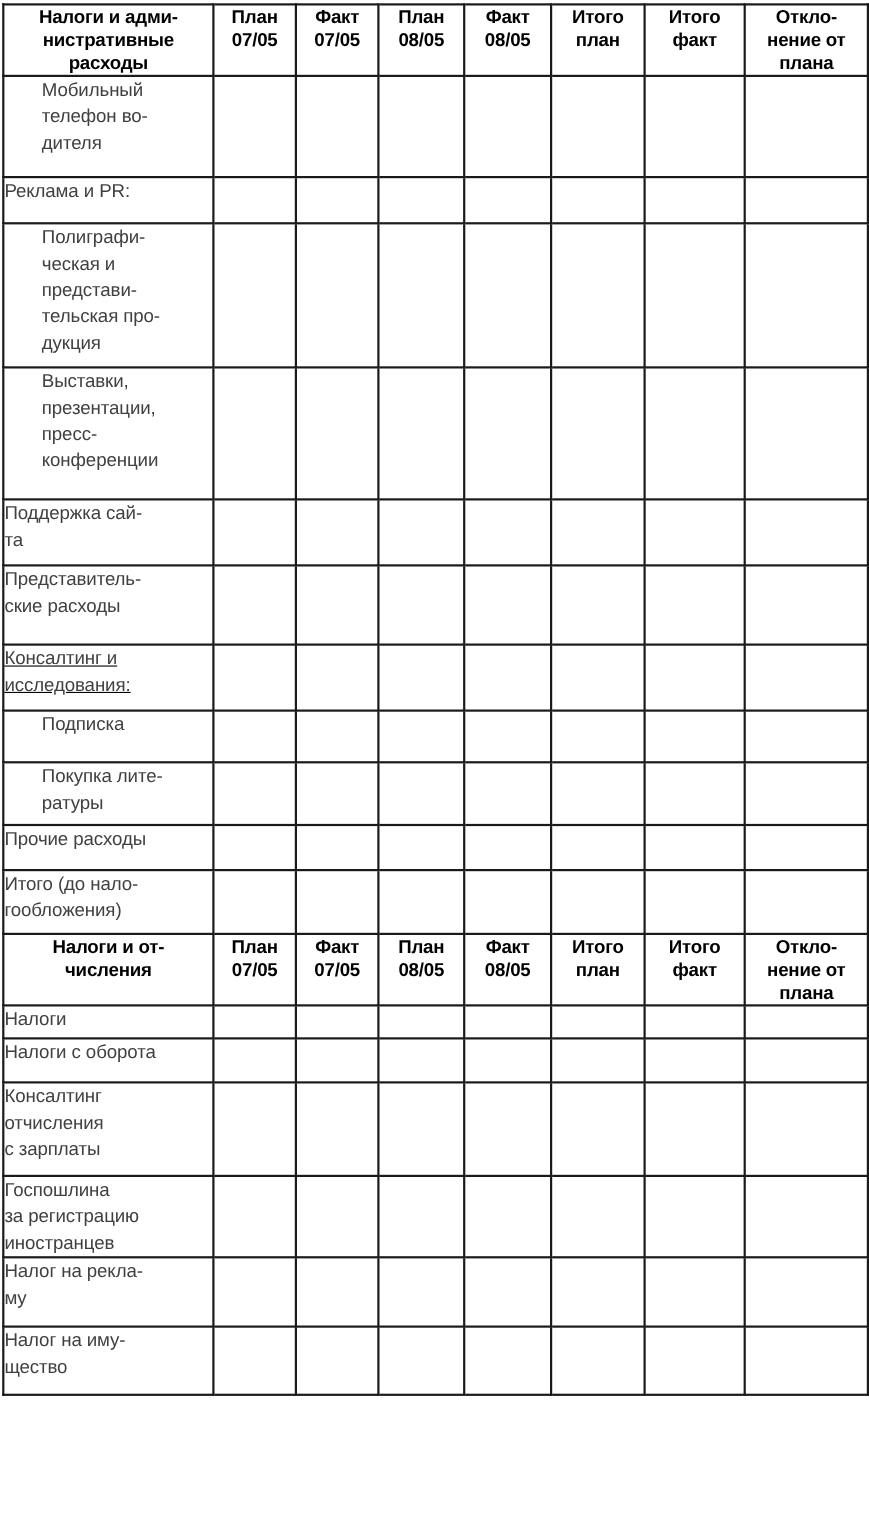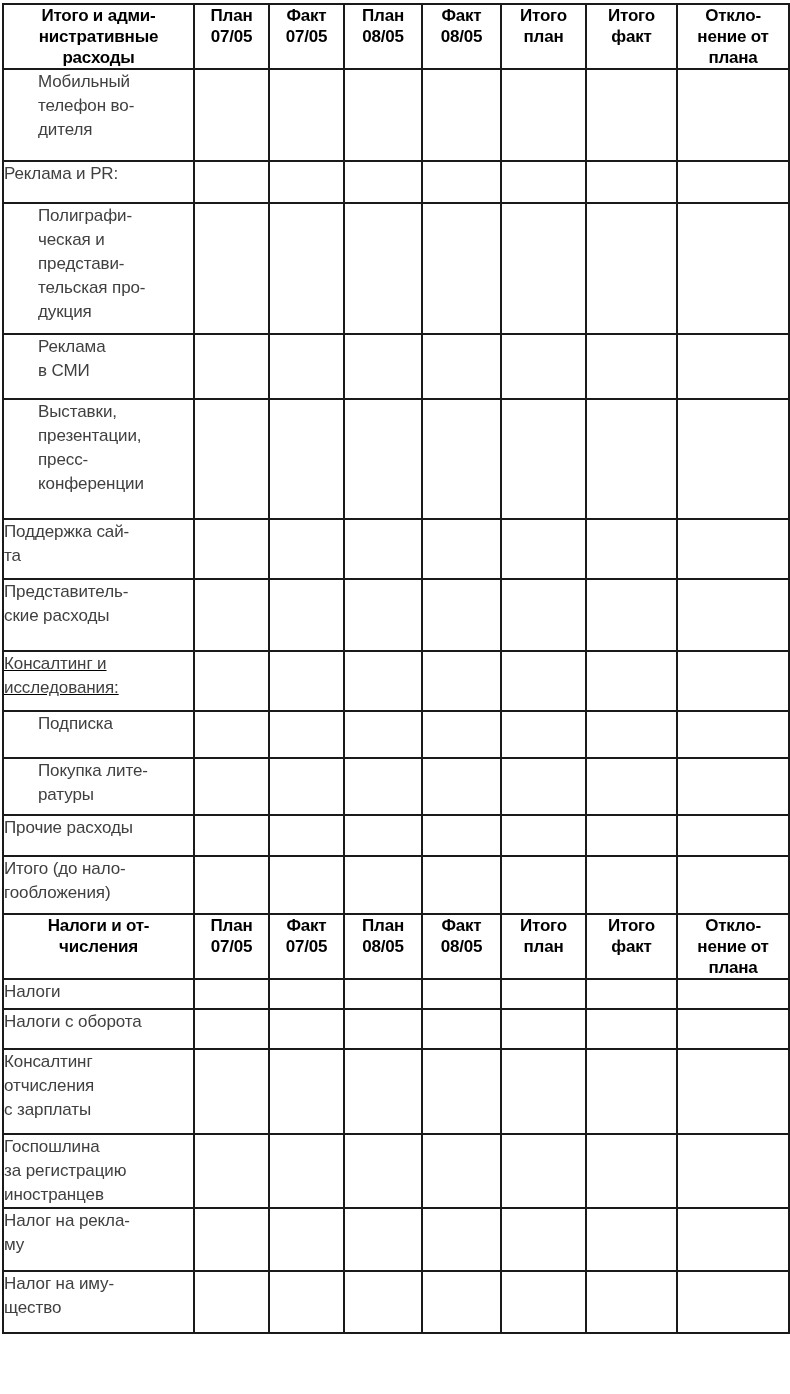--- a/index.html
+++ b/index.html
@@ -82,21 +82,21 @@
         <col class="c-n2">
         <col class="c-n3">
       <col class="c-n4">
         <col class="c-n5">
         <col class="c-n6">
         <col class="c-n7">
     </colgroup>
     <tbody id="tbody-root">
         <tr>
           <td class="hd hd-label">
-            <span class="l2">Итого и адми-</span>
+            <span class="l2">Налоги и адми-</span>
             <span class="l2">нистративные</span>
             <span class="l2">расходы</span>
           </td>
           <td class="hd">
             <span class="l2">План</span>
             <span class="l2">07/05</span>
           </td>
           <td class="hd">
             <span class="l2">Факт</span>
             <span class="l2">07/05</span>
@@ -152,31 +152,20 @@
 тельская про-
 дукция</td>
           <td class="cell-empty"></td>
           <td class="cell-empty"></td>
           <td class="cell-empty"></td>
           <td class="cell-empty"></td>
           <td class="cell-empty"></td>
           <td class="cell-empty"></td>
           <td class="cell-empty"></td>
         </tr>
-        <tr style="height: 65px;">
-          <td class="lbl indent">Реклама
-в СМИ</td>
-          <td class="cell-empty"></td>
-          <td class="cell-empty"></td>
-          <td class="cell-empty"></td>
-          <td class="cell-empty"></td>
-          <td class="cell-empty"></td>
-          <td class="cell-empty"></td>
-          <td class="cell-empty"></td>
-        </tr>
         <tr style="height: 120px;">
           <td class="lbl indent">Выставки,
 презентации,
 пресс-
 конференции</td>
           <td class="cell-empty"></td>
           <td class="cell-empty"></td>
           <td class="cell-empty"></td>
           <td class="cell-empty"></td>
           <td class="cell-empty"></td>

